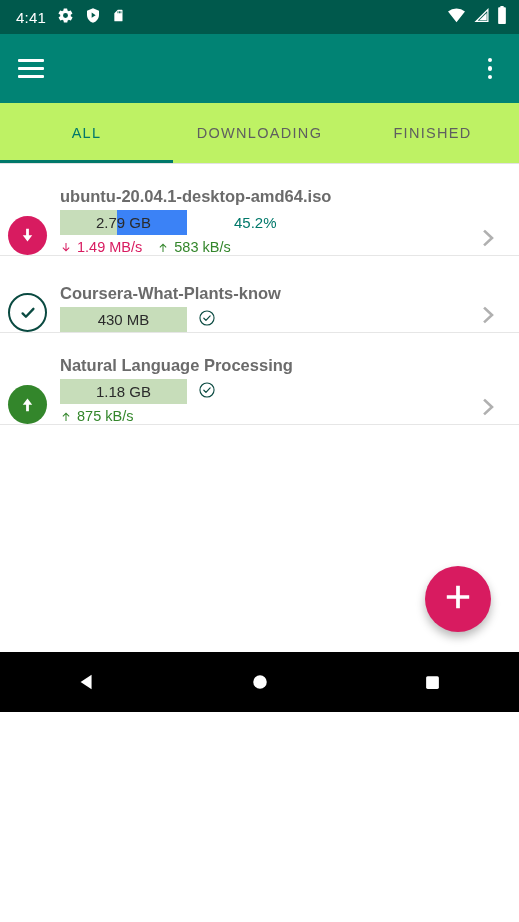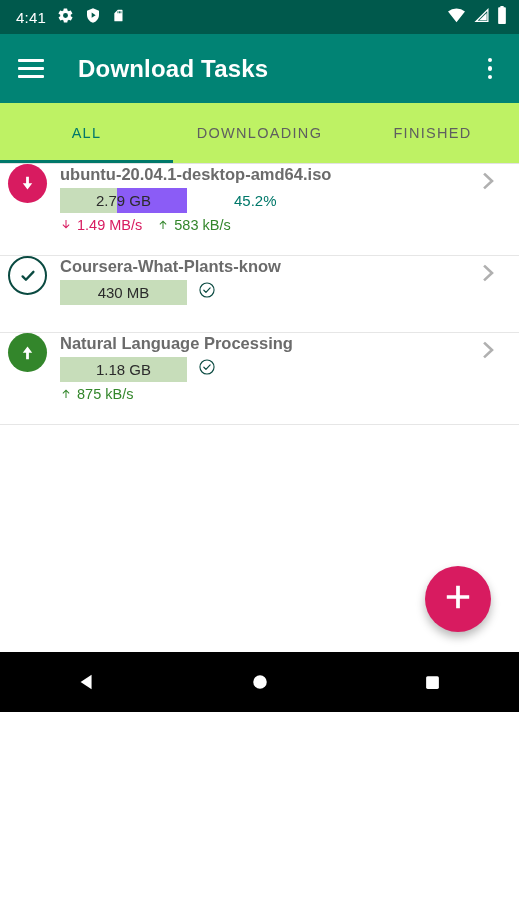--- a/index.html
+++ b/index.html
@@ -140,21 +140,21 @@
   }
 
   
   .task-list {
     flex: 1 1 auto;
     background: #ffffff;
     overflow: hidden;
   }
   .task-row {
     display: flex;
-    align-items: flex-start;
+    align-items: flex-end;
     padding: 0 14px 0 8px;
     box-sizing: border-box;
     border-bottom: 1px solid #e6e6e6;
     position: relative;
     cursor: pointer;
   }
   .task-row.tall { height: 92px; }
   .task-row.short { height: 77px; }
 
   .status-circle {
@@ -194,21 +194,21 @@
   }
   .task-meta {
     display: flex;
     align-items: center;
     gap: 11px;
   }
   .progress-bar {
     position: relative;
     width: 127px;
     height: 25px;
-    background: #8b5cf6;
+    background: #3b82f6;
     overflow: hidden;
     flex: 0 0 127px;
     display: flex;
     align-items: center;
     justify-content: center;
   }
   .progress-fill {
     position: absolute;
     left: 0; top: 0; bottom: 0;
     background: #C7DDBA;
@@ -328,21 +328,20 @@
       </span>
     </div>
   </div>
 
   <div class="app-bar">
     <div class="hamburger">
       <i></i>
         <i></i>
         <i></i>
     </div>
-    <div class="app-bar-title">Download Tasks</div>
     <div class="overflow-dots">
       <span></span>
         <span></span>
         <span></span>
     </div>
   </div>
 
   <div class="tabs">
     <div class="tab active">
       <span class="tab-label">ALL</span>

